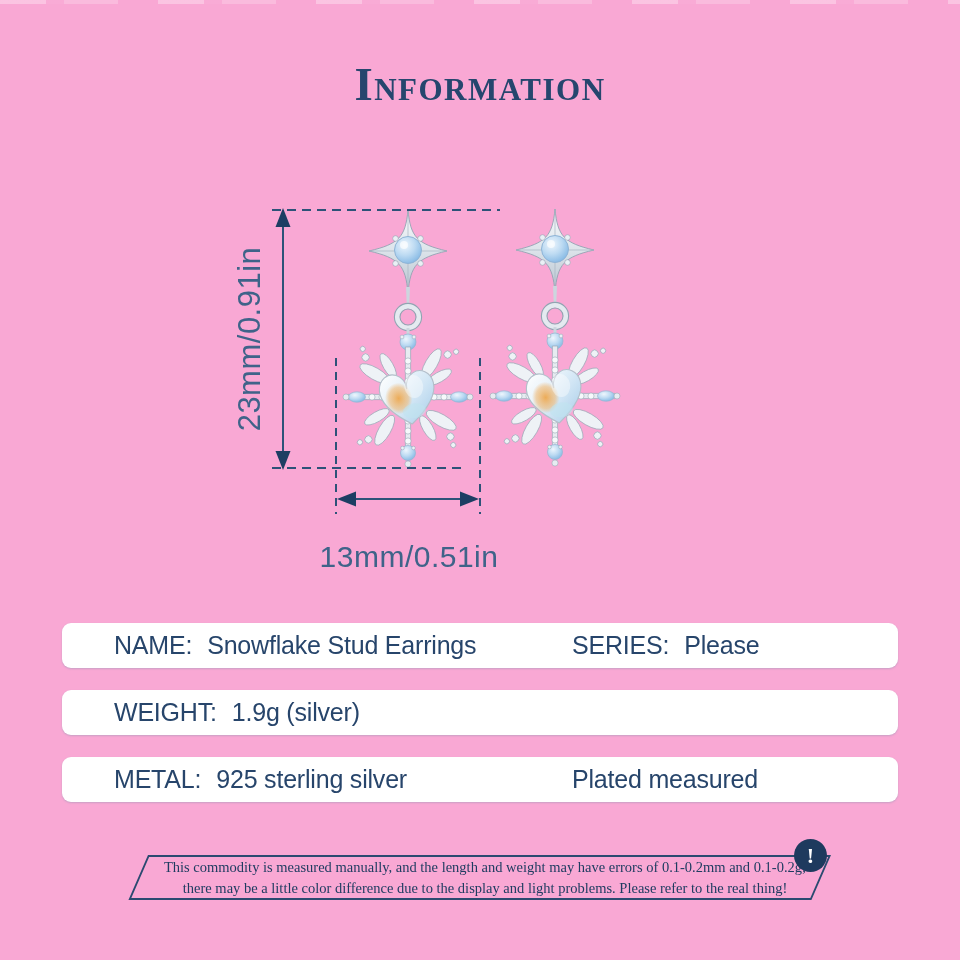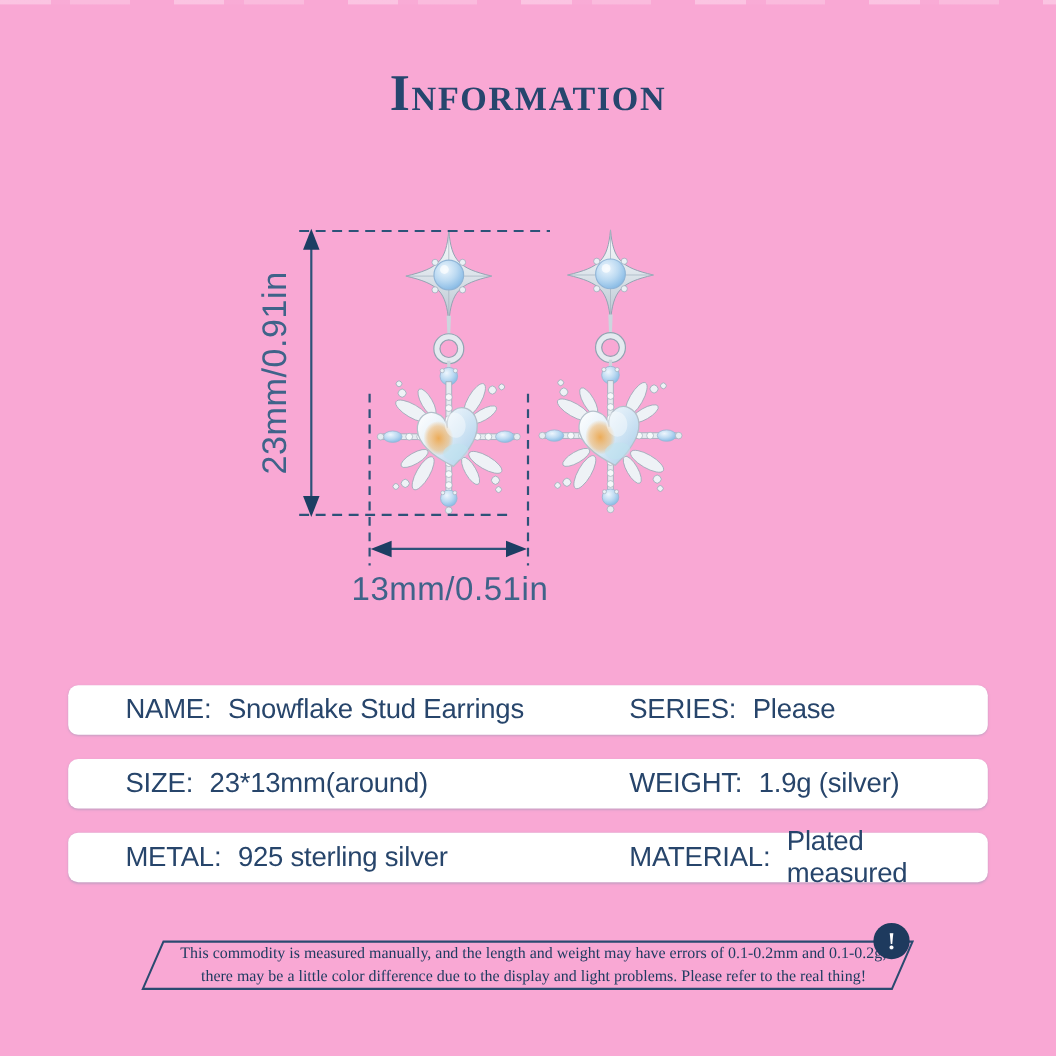--- a/index.html
+++ b/index.html
@@ -14,21 +14,21 @@
 
   .title{position:absolute;left:0;top:72px;width:960px;text-align:center;
     font-family:"Liberation Serif",serif;font-weight:700;font-size:31px;
     letter-spacing:1.5px;color:#26466e;}
   .title::first-letter{font-size:47px;line-height:0;}
 
   .hero{position:absolute;left:0;top:0;width:960px;height:960px;pointer-events:none;}
 
   .dim-label{position:absolute;color:#3f6389;font-size:31px;letter-spacing:.5px;white-space:nowrap;}
   .dim-label.vertical{left:250px;top:339px;transform:translate(-50%,-50%) rotate(-90deg);}
-  .dim-label.horizontal{left:409px;top:536px;transform:translate(-50%,-50%);font-size:30px;}
+  .dim-label.horizontal{left:409px;top:557px;transform:translate(-50%,-50%);font-size:30px;}
 
   .spec-rows{position:absolute;left:62px;top:623px;width:836px;}
   .spec-row{position:relative;width:836px;height:45px;margin-bottom:22px;background:#ffffff;
     border-radius:9px;display:flex;align-items:center;padding-left:52px;box-sizing:border-box;
     box-shadow:0 1px 2px rgba(110,145,170,.35);
     color:#27456b;font-size:25px;letter-spacing:-0.2px;}
   .pair{display:flex;align-items:center;}
   .pair.first{width:458px;flex:none;}
   .pair .lbl{margin-right:15px;}
   .pair .val{}
@@ -200,36 +200,31 @@
       <div class="pair first">
         <span class="lbl">NAME:</span>
         <span class="val">Snowflake Stud Earrings</span>
       </div>
       <div class="pair">
         <span class="lbl">SERIES:</span>
         <span class="val">Please</span>
       </div>
     </div>
     <div class="spec-row">
-      <div class="pair first">
-        <span class="lbl">SIZE:</span>
-        <span class="val">23*13mm(around)</span>
-      </div>
       <div class="pair">
         <span class="lbl">WEIGHT:</span>
         <span class="val">1.9g (silver)</span>
       </div>
     </div>
     <div class="spec-row">
       <div class="pair first">
         <span class="lbl">METAL:</span>
         <span class="val">925 sterling silver</span>
       </div>
       <div class="pair">
-        <span class="lbl">MATERIAL:</span>
         <span class="val">Plated measured</span>
       </div>
     </div>
   </div>
 
   <div class="disclaimer-shape"></div>
   <div class="disclaimer-text">
     <div>This commodity is measured manually, and the length and weight may have errors of 0.1-0.2mm and 0.1-0.2g;</div>
     <div>there may be a little color difference due to the display and light problems. Please refer to the real thing!</div>
   </div>

